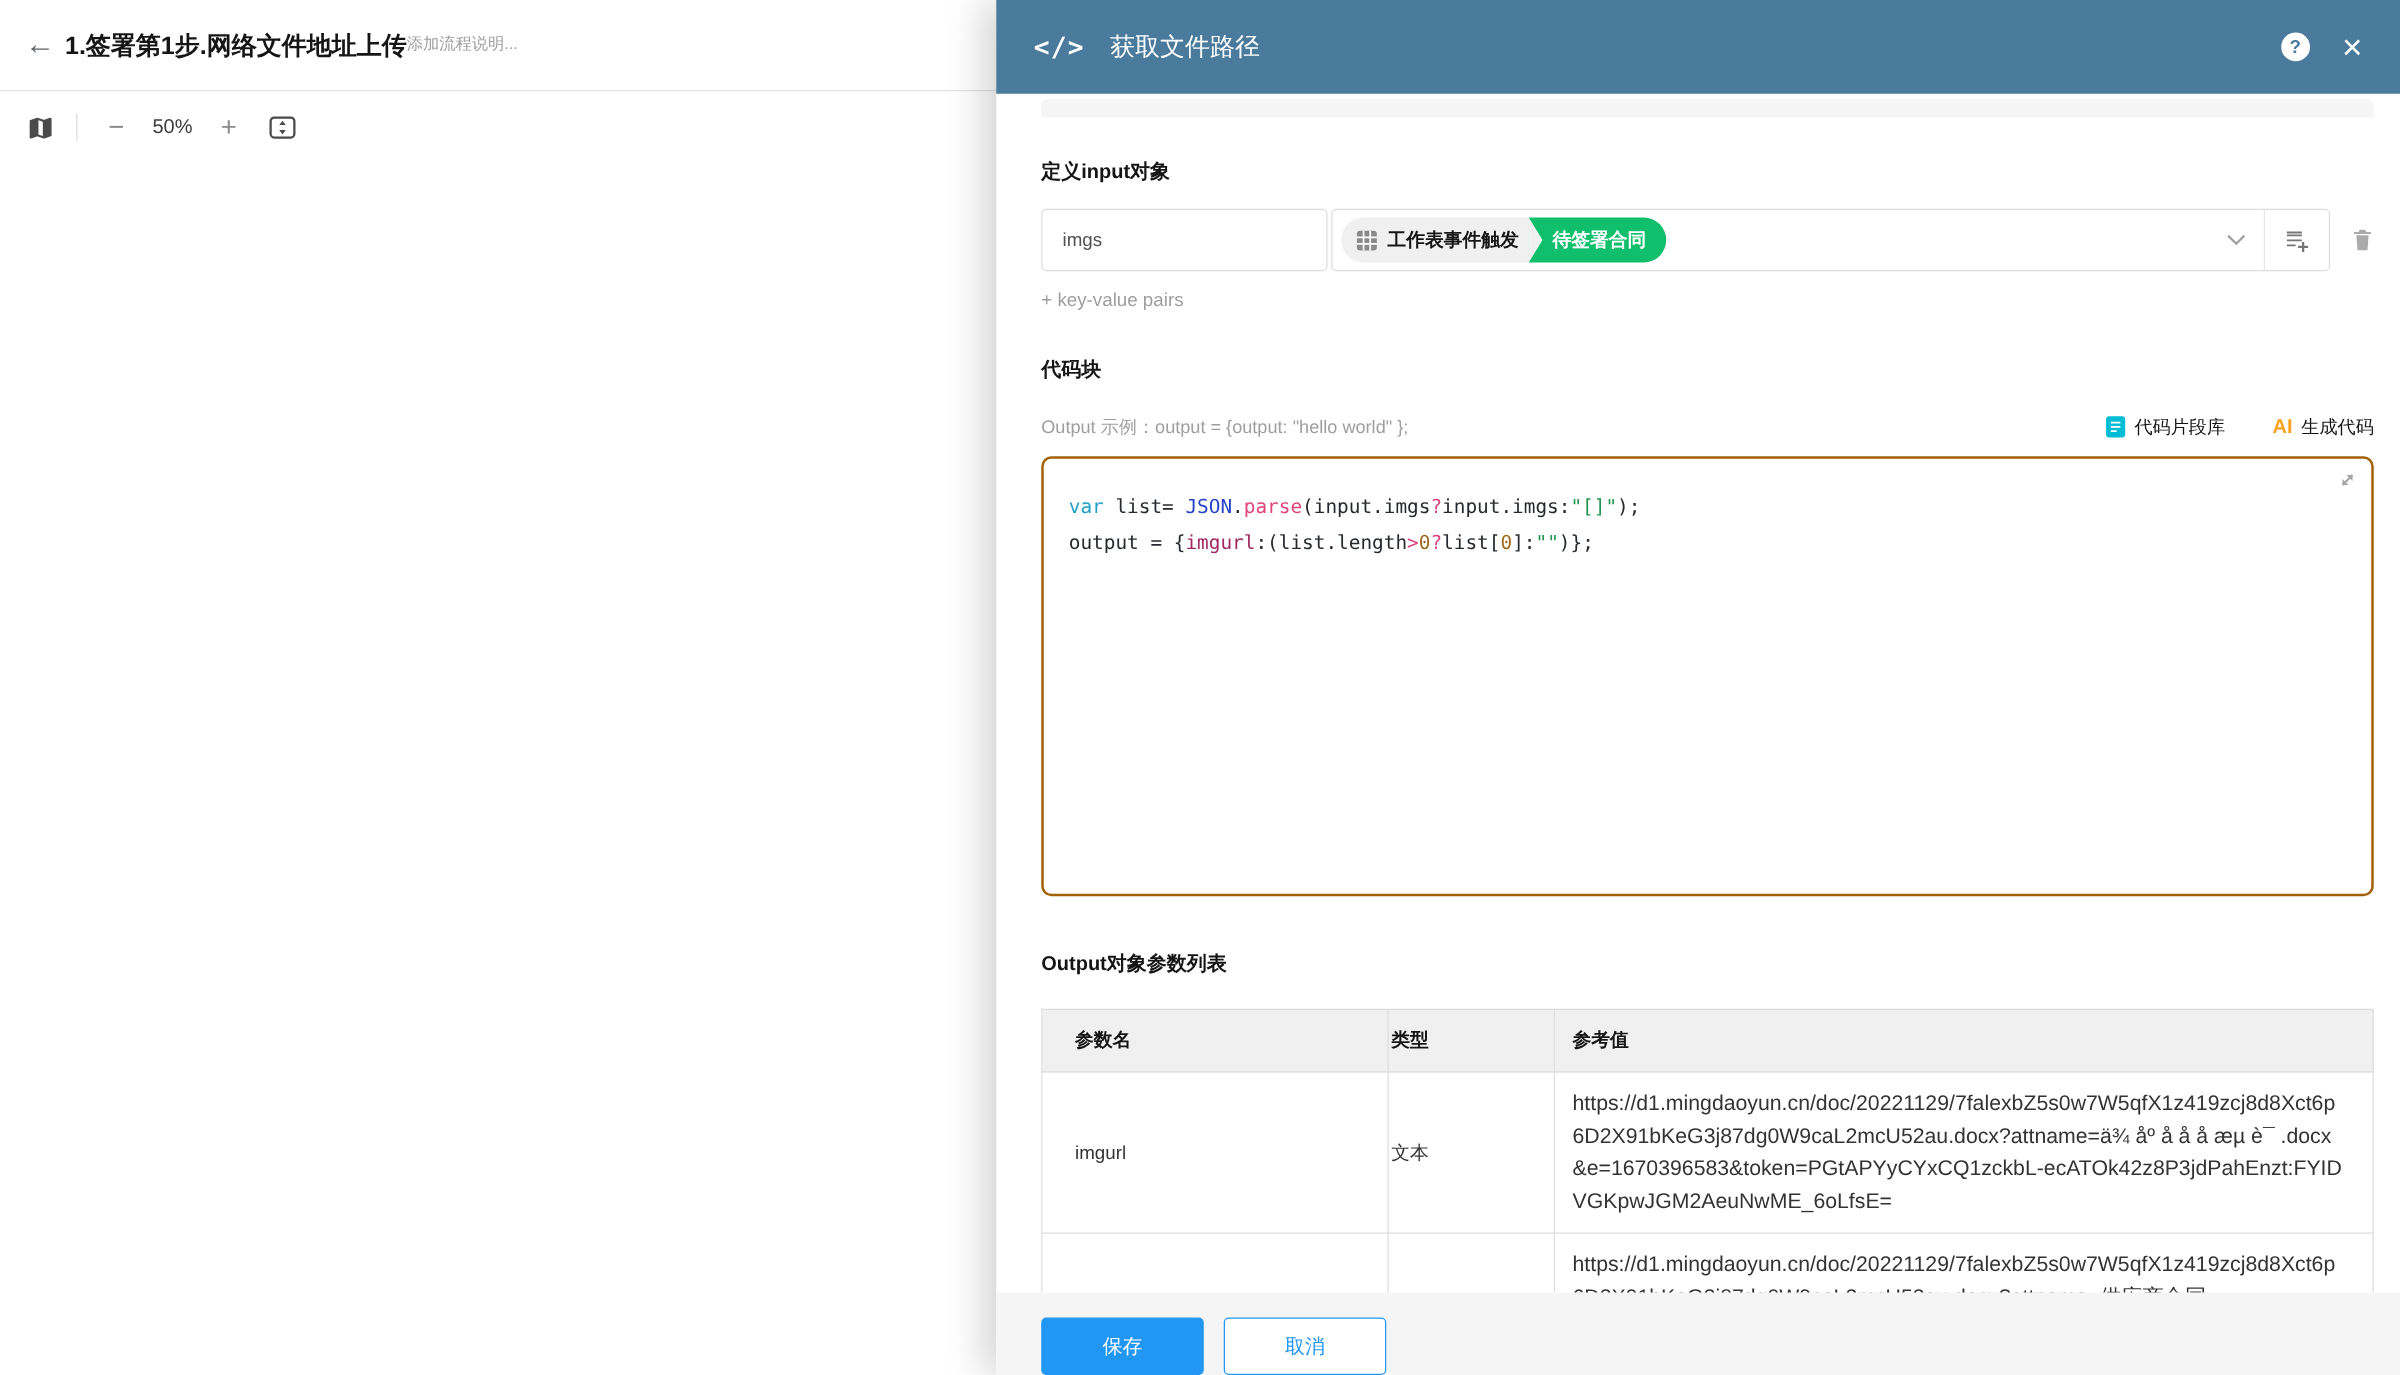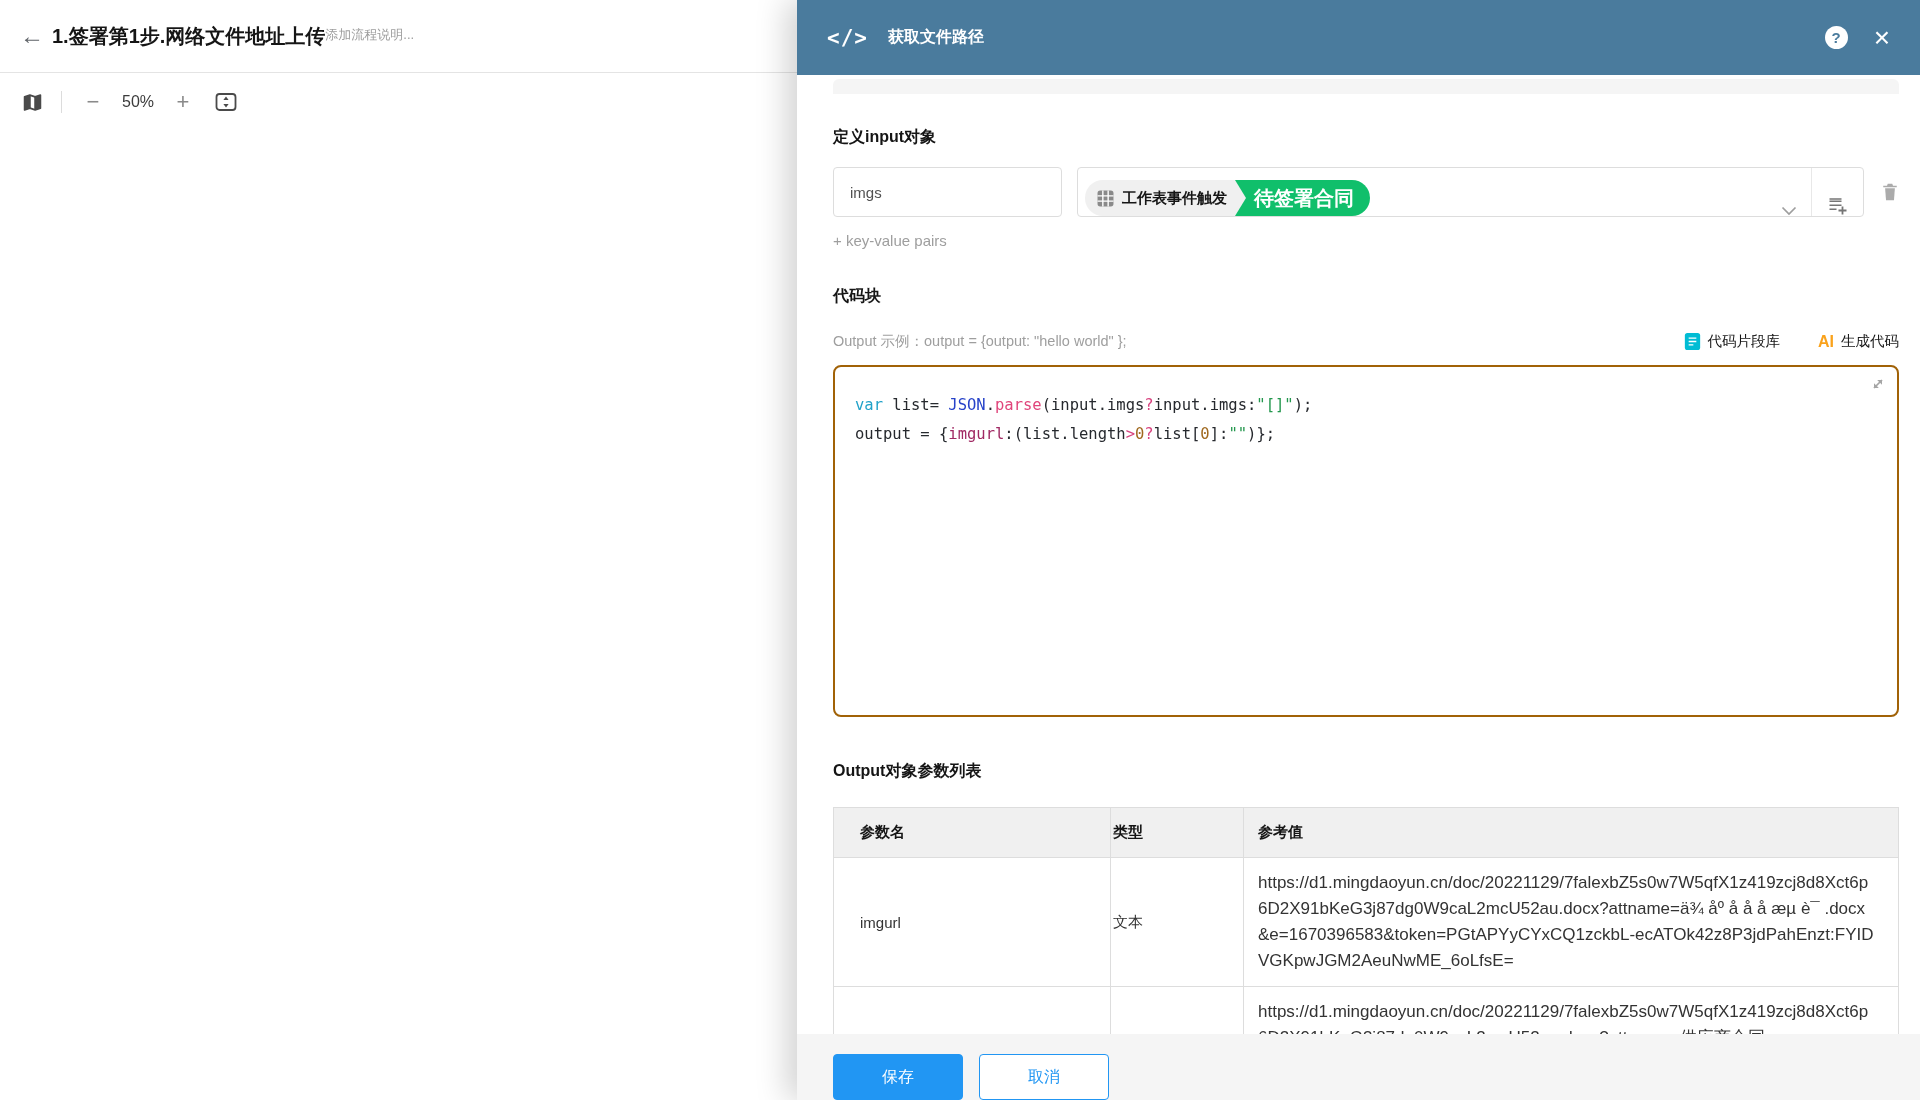--- a/index.html
+++ b/index.html
@@ -36,21 +36,21 @@
   .modal {
     width: 1123px; height: 1100px; flex: 0 0 auto; background: #fff;
     box-shadow: -10px 0 30px rgba(0,0,0,0.18);
     display: flex; flex-direction: column; position: relative;
   }
   .modal-header {
     height: 75px; background: #4a7b9d; flex: 0 0 auto;
     display: flex; align-items: center; padding: 0 30px; color: #fff;
   }
   .code-brackets { font-family: "DejaVu Sans Mono", monospace; font-size: 21px; font-weight: bold; letter-spacing: 1px; }
-  .modal-title { font-size: 16px; font-weight: 700; margin-left: 20px; }
+  .modal-title { font-size: 20px; font-weight: 400; margin-left: 20px; }
   .mh-spacer { flex: 1; }
   .help-icon {
     width: 23px; height: 23px; border-radius: 50%; background: #fff; color: #4a7b9d;
     font-size: 15px; font-weight: bold; display: flex; align-items: center; justify-content: center;
     cursor: pointer;
   }
   .close-icon { font-size: 28px; font-weight: 300; margin-left: 26px; cursor: pointer; line-height: 1; }
 
   .modal-body { position: relative; flex: 1 1 auto; overflow: hidden; padding: 0 21px 0 36px; }
   .scroll-remnant { height: 15px; background: #f5f5f5; border-radius: 6px 6px 0 0; margin-top: 4px; }
@@ -59,36 +59,36 @@
   .h-input { margin-top: 33px; }
 
   .input-row { margin-top: 19px; display: flex; align-items: center; }
   .key-input {
     width: 229px; height: 50px; border: 1px solid #ddd; border-radius: 4px;
     padding: 0 16px; font-size: 15px; color: #515151; outline: none;
     font-family: "Liberation Sans", sans-serif;
   }
   .tag-field {
     flex: 1 1 auto; height: 50px; border: 1px solid #ddd; border-radius: 4px;
-    margin-left: 15px; display: flex; align-items: flex-end; padding-left: 7px; background: #fff;
+    margin-left: 3px; display: flex; align-items: center; padding-left: 7px; background: #fff;
   }
   .chip { display: flex; align-items: center; height: 36px; }
   .chip-gray {
     background: #f0f0f0; height: 36px; border-radius: 18px 0 0 18px;
     display: flex; align-items: center; padding: 0 8px 0 12px; gap: 8px; z-index: 2;
   }
   .chip-gray-label { font-size: 15px; font-weight: bold; color: #151515; white-space: nowrap; }
   .chip-arrow {
     width: 0; height: 0; border-top: 18px solid transparent; border-bottom: 18px solid transparent;
     border-left: 11px solid #f0f0f0; z-index: 2;
   }
   .chip-green {
     background: #10bf6b; color: #fff; height: 36px; border-radius: 0 18px 18px 0;
     display: flex; align-items: center; padding: 0 16px 0 8px; margin-left: -11px;
-    font-size: 20px; font-weight: bold; z-index: 1; padding-left: 19px; white-space: nowrap;
+    font-size: 15px; font-weight: bold; z-index: 1; padding-left: 19px; white-space: nowrap;
   }
   .tf-spacer { flex: 1; }
   .tf-chevron { padding: 0 14px; cursor: pointer; display: flex; align-items: center; }
   .tf-divider { width: 1px; align-self: stretch; background: #e8e8e8; }
   .tf-listplus { padding: 0 15px; cursor: pointer; display: flex; align-items: center; }
   .trash-btn { margin-left: 17px; cursor: pointer; display: flex; align-items: center; }
 
   .kv-link { margin-top: 15px; font-size: 15px; color: #9e9e9e; cursor: pointer; }
 
   .h-code { margin-top: 37px; }

